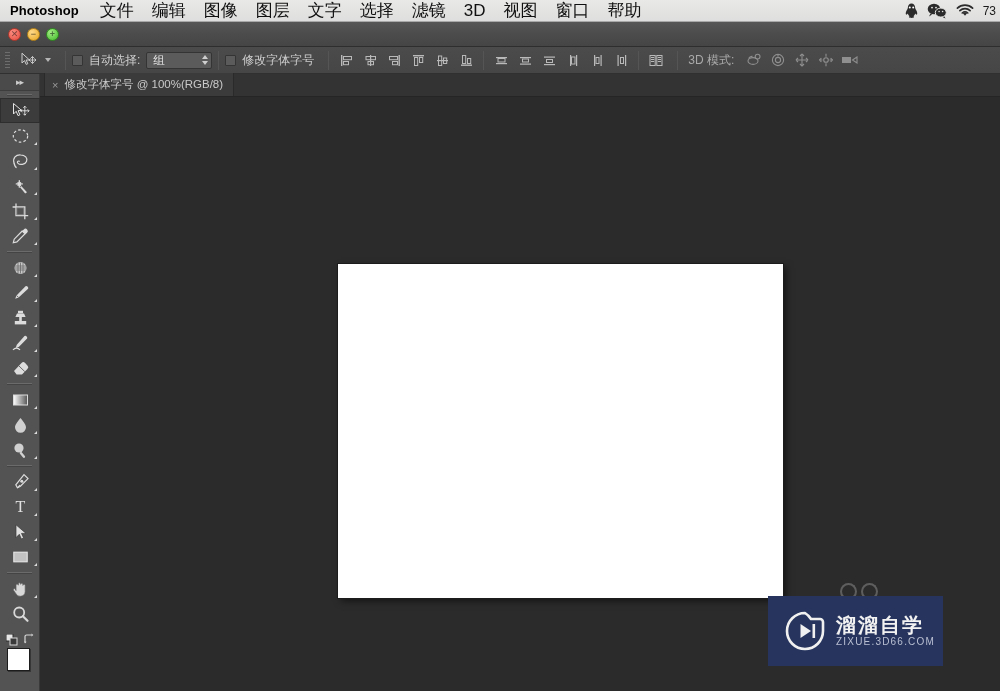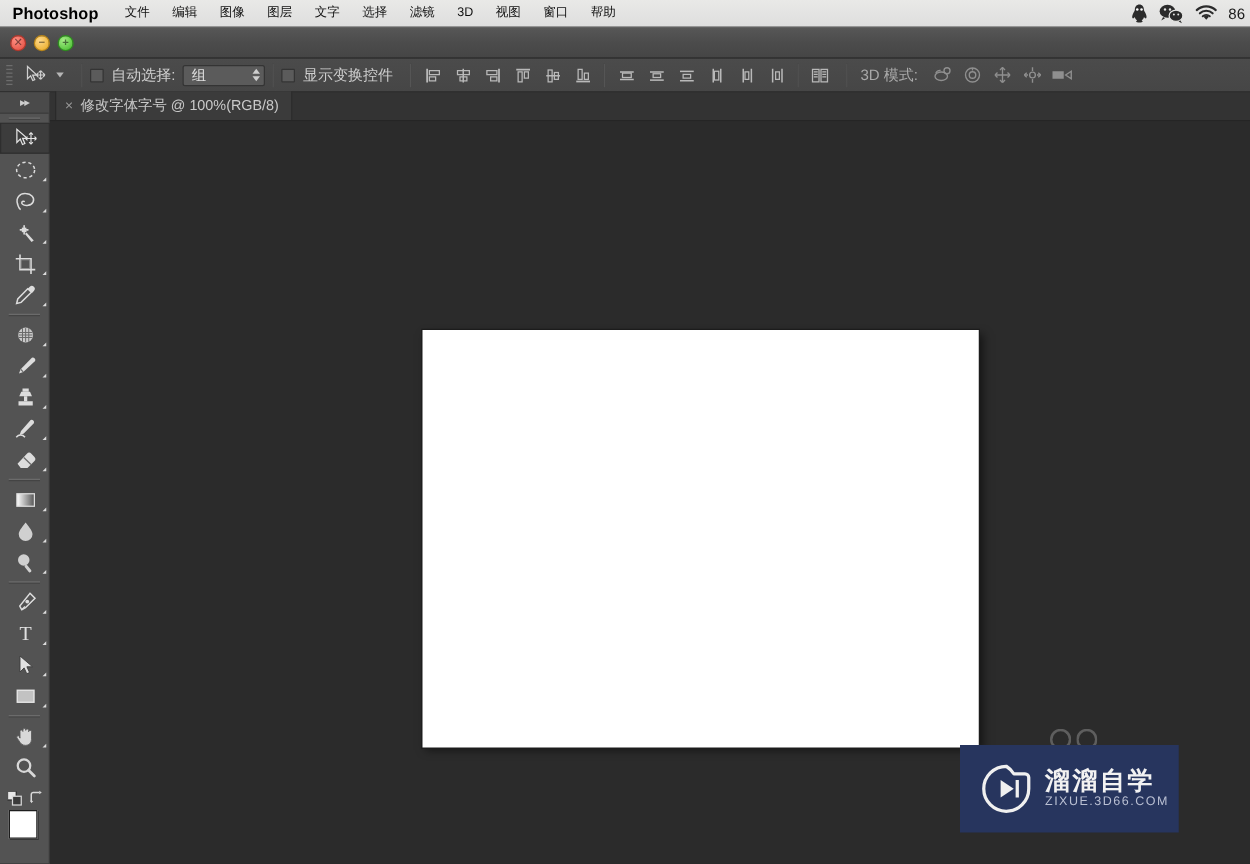--- a/index.html
+++ b/index.html
@@ -16,21 +16,21 @@
     position: absolute; left:0; top:0; width:1000px; height:22px;
     background: linear-gradient(to bottom, #e9e9e7 0%, #dedede 100%);
     border-bottom: 1px solid #a9a9a9;
     display: flex; align-items: center;
   }
   .macbar .apple-name {
     font-weight: bold; font-size: 13px; color: #000;
     padding: 0 12px 0 10px; letter-spacing: .1px;
   }
   .macbar .mitem {
-    font-size: 10px; color: #101010; padding: 0 9px;
+    font-size: 17px; color: #101010; padding: 0 9px;
     line-height: 22px; white-space: nowrap;
   }
   .macbar .right { margin-left: auto; display:flex; align-items:center; padding-right: 2px; gap: 9px; }
   .macbar .right .tray { display:flex; align-items:center; justify-content:center; }
   .macbar .right .traytext { font-size: 12px; color:#1a1a1a; padding-right:2px; }
 
   
   .titlebar {
     position: absolute; left:0; top:22px; width:1000px; height:25px;
     background: linear-gradient(to bottom, #575757 0%, #4c4c4c 48%, #454545 100%);
@@ -188,21 +188,21 @@
         </svg>
       </div>
       <div class="tray">
         <svg width="18" height="14" viewBox="0 0 18 14">
           <path d="M9 11.8 L6.9 9.3 a3.1 3.1 0 0 1 4.2 0 Z" fill="#2b2b2b"></path>
           <path d="M3.9 6.6 a7.4 7.4 0 0 1 10.2 0" stroke="#2b2b2b" stroke-width="1.7" fill="none" stroke-linecap="round"></path>
           <path d="M1.4 4.1 a11 11 0 0 1 15.2 0" stroke="#2b2b2b" stroke-width="1.7" fill="none" stroke-linecap="round"></path>
           <path d="M6.2 9.0 a4.2 4.2 0 0 1 5.6 0" stroke="#2b2b2b" stroke-width="1.6" fill="none" stroke-linecap="round"></path>
         </svg>
       </div>
-      <div class="traytext">86</div>
+      <div class="traytext">73</div>
     </div>
   </div>
 
   <div class="titlebar">
     <div class="lights">
       <div class="light close">✕</div>
       <div class="light min">−</div>
       <div class="light max">+</div>
     </div>
   </div>
@@ -233,21 +233,21 @@
     <div class="osel">
       <span>组</span>
       <span class="stepper">
           <i class="up"></i>
           <i class="dn"></i>
         </span>
     </div>
 
     <div class="vsep"></div>
     <div class="cb"></div>
-    <div class="olabel">显示变换控件</div>
+    <div class="olabel">修改字体字号</div>
 
     <div class="vsep" style="margin-left:14px"></div>
 
     <div class="align-grp">
       <div class="abtn">
         <svg width="15" height="15" viewBox="0 0 15 15">
             <rect x="2" y="2" width="1.4" height="11" fill="#b9b9b9"></rect>
             <rect x="4.5" y="3.5" width="8" height="3.2" fill="none" stroke="#b9b9b9"></rect>
             <rect x="4.5" y="8.5" width="5" height="3.2" fill="none" stroke="#b9b9b9"></rect>
           </svg>

